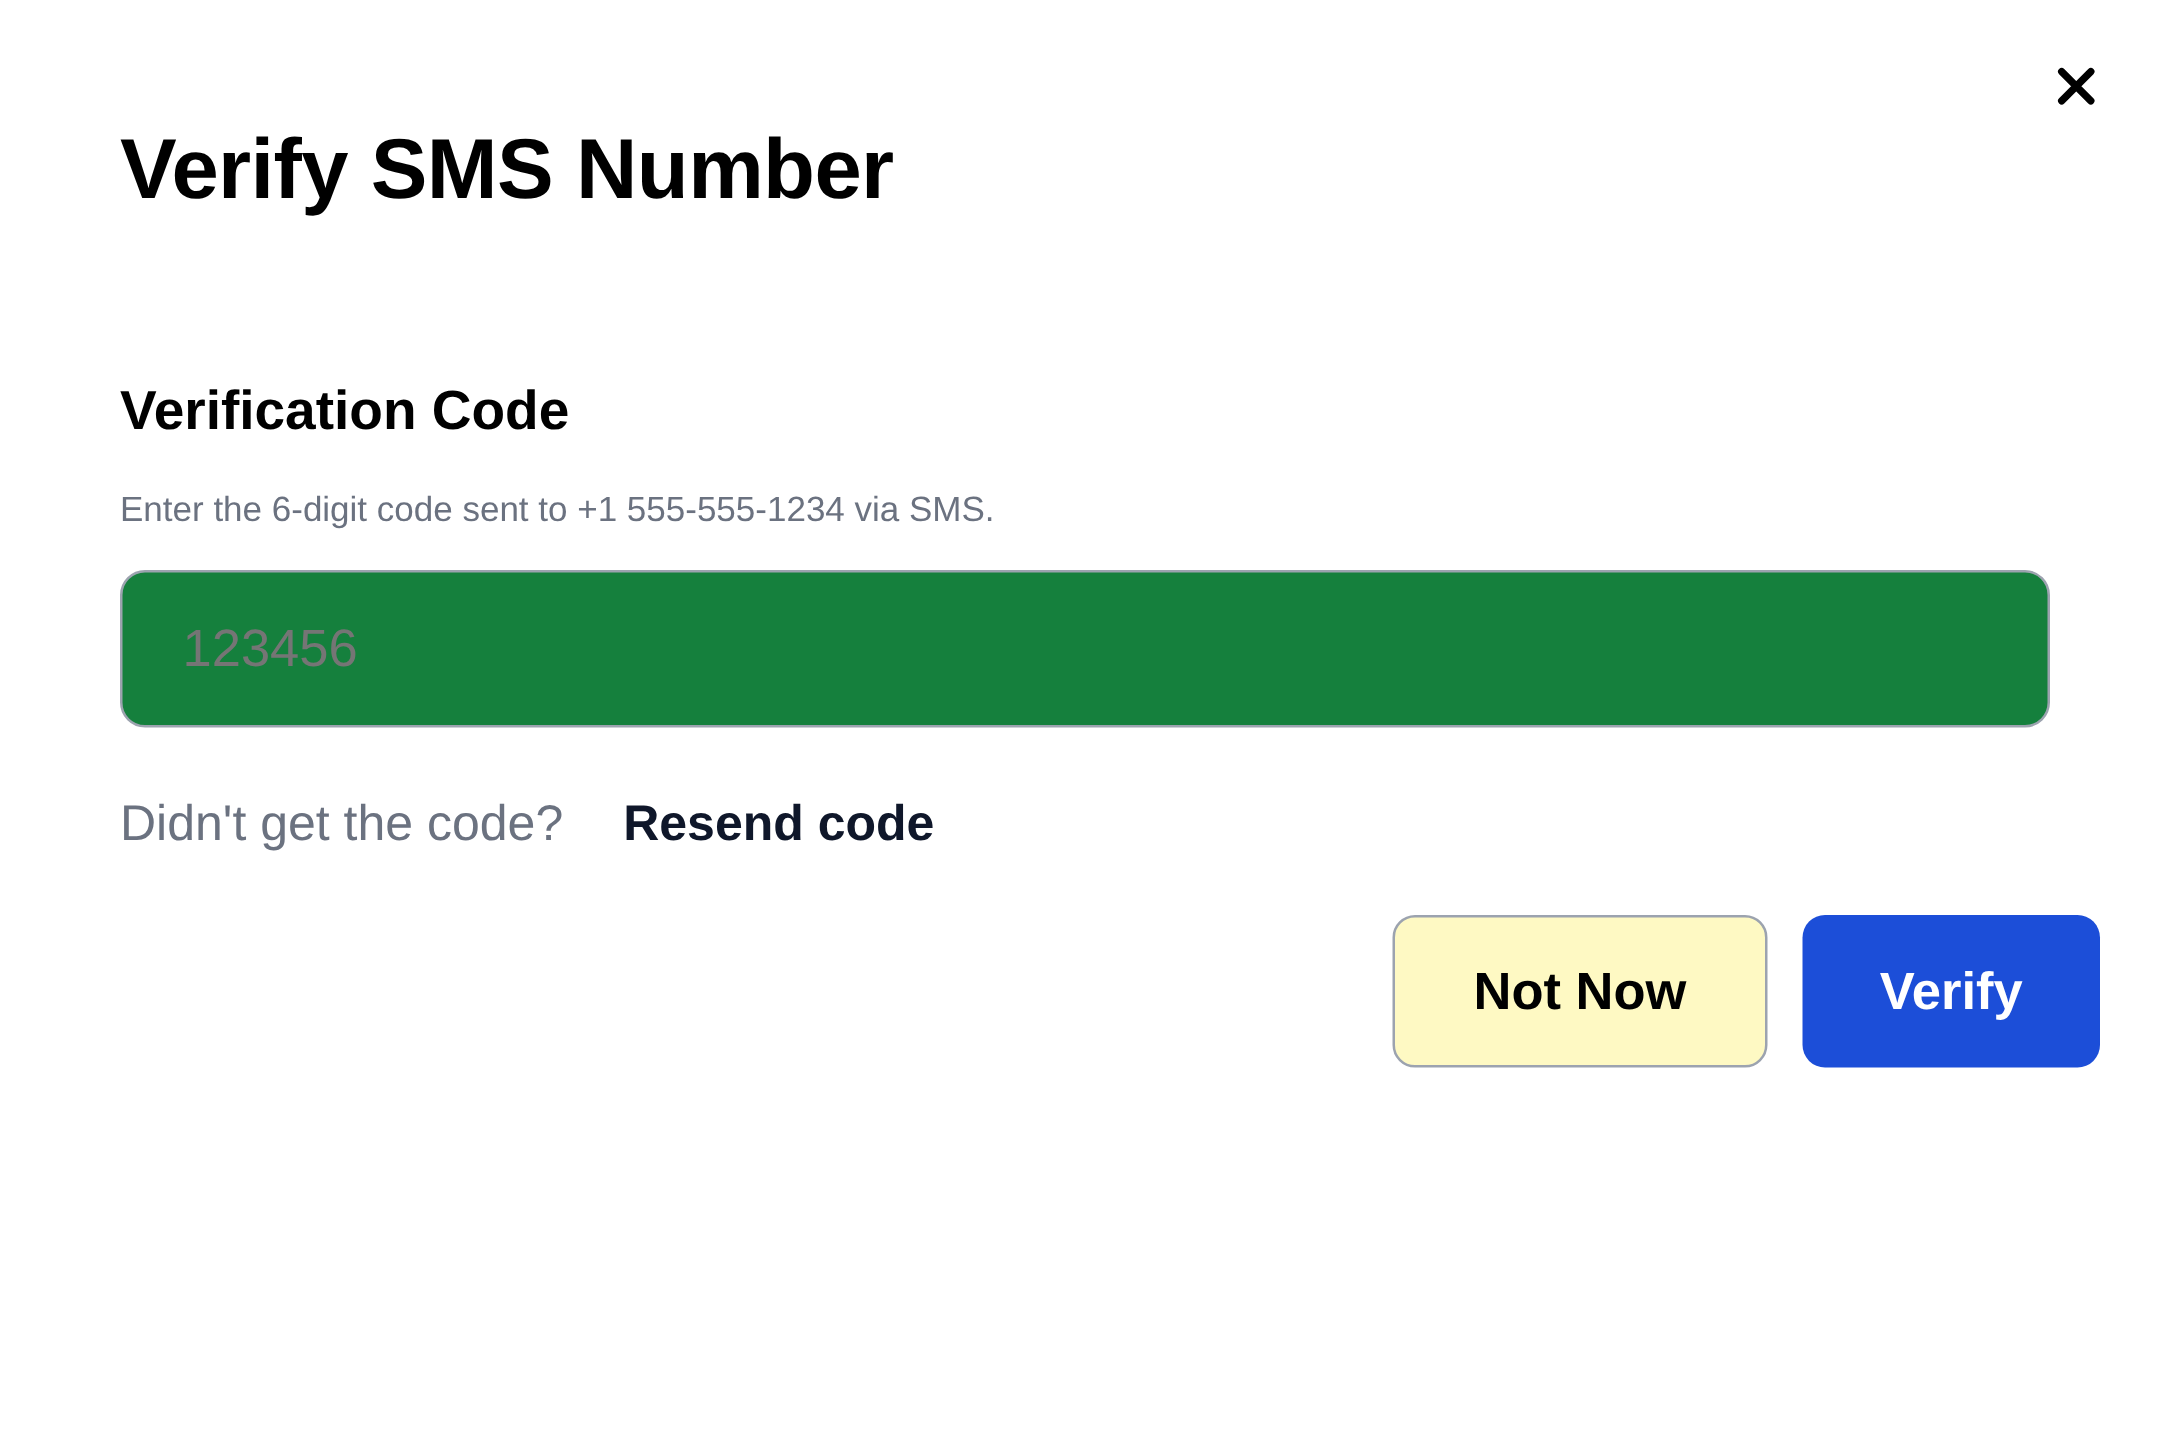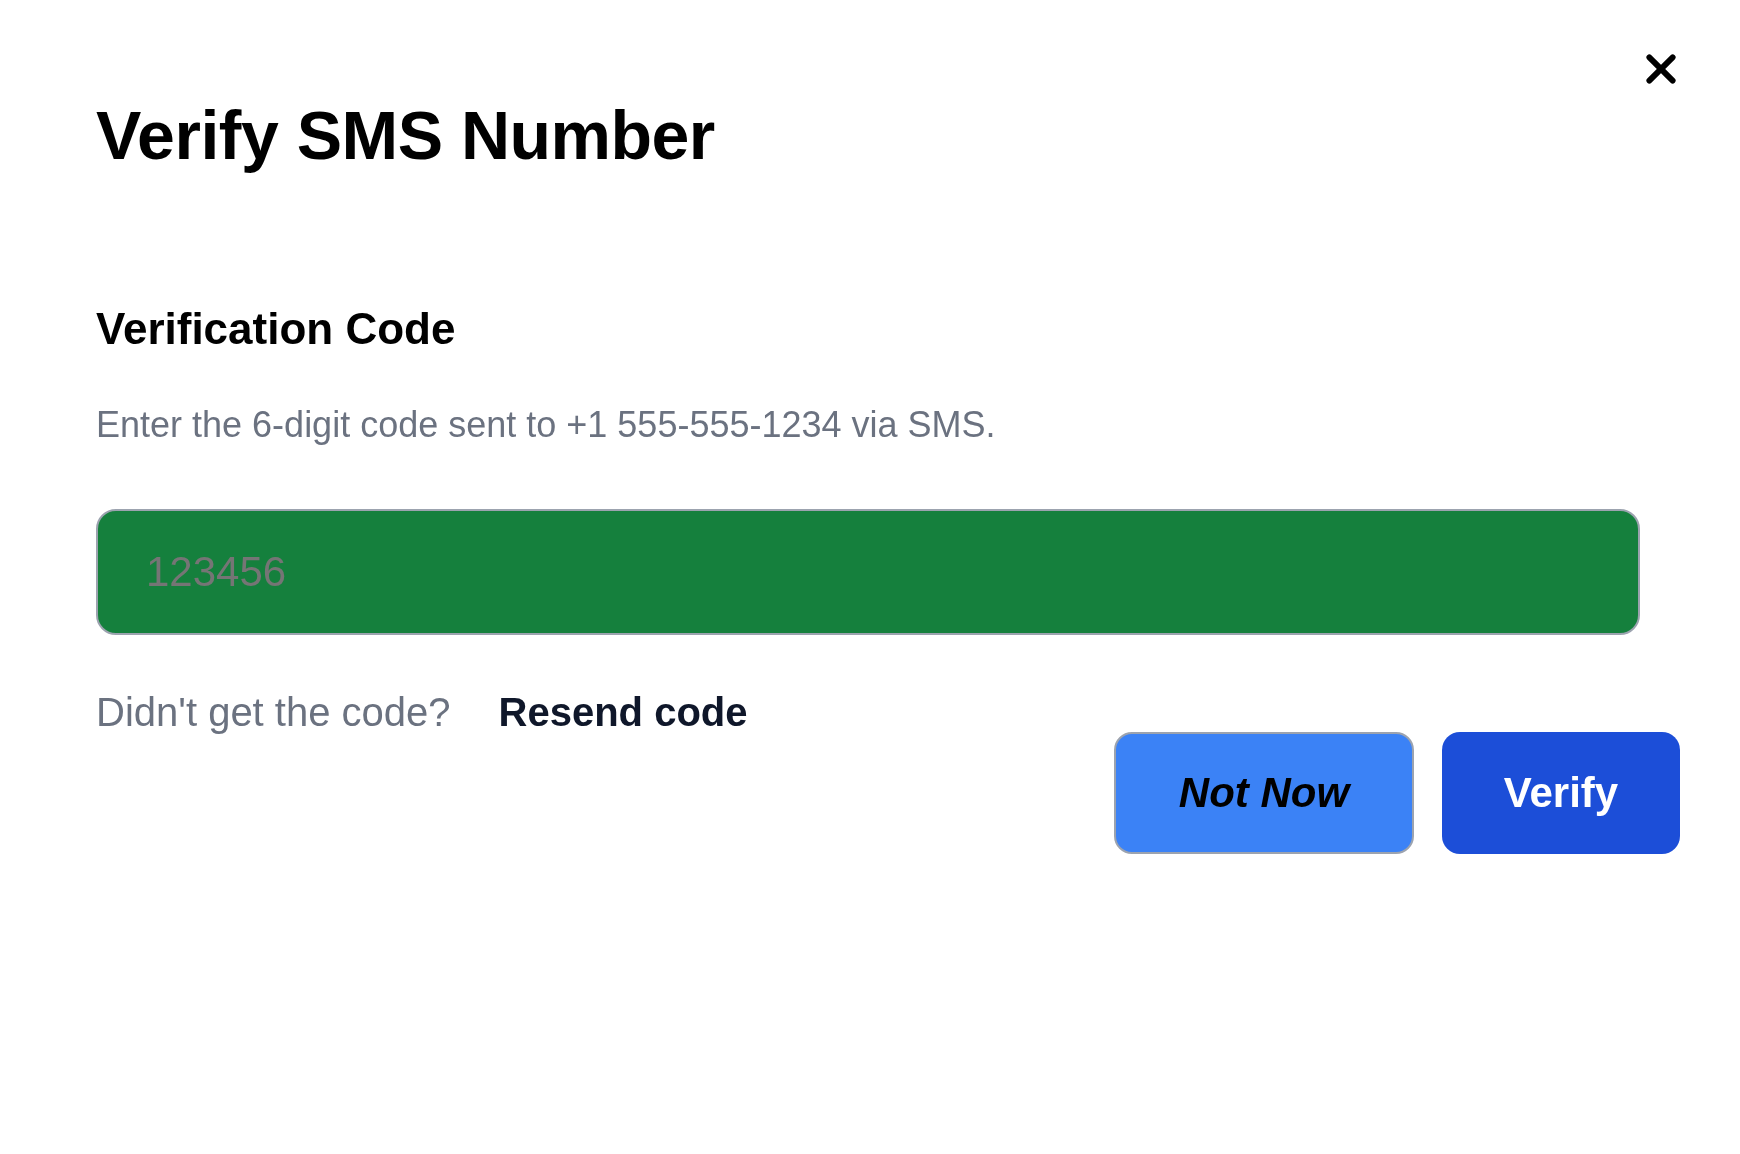--- a/index.html
+++ b/index.html
@@ -44,27 +44,27 @@
     font-size: 68px;
     font-weight: 600;
     color: #000;
     letter-spacing: -0.5px;
     margin-bottom: 130px;
   }
   .label {
     font-size: 44px;
     font-weight: 600;
     color: #000;
-    margin-bottom: 50px;
+    margin-bottom: 38px;
   }
   .instruction {
-    font-size: 36px;
+    font-size: 28px;
     font-weight: 400;
     color: #6b7280;
-    margin-bottom: 63px;
+    margin-bottom: 32px;
   }
   .code-input {
     width: calc(100% - 4px);
     height: 126px;
     border: 2px solid #9ca3af;
     border-radius: 20px;
     font-size: 42px;
     padding: 0 48px;
     color: #111;
     font-family: inherit;
@@ -100,25 +100,24 @@
     font-size: 42px;
     font-weight: 600;
     padding: 0 50px;
     cursor: pointer;
     font-family: inherit;
     display: flex;
     align-items: center;
     justify-content: center;
   }
   .btn-secondary {
-    background: #3b82f6;
+    background: #fef9c3;
     color: #000;
     border: 2px solid #9ca3af;
     min-width: 300px;
-    font-style: italic;
   }
   .btn-primary {
     background: #1c4ed8;
     color: #fff;
     border: none;
     min-width: 238px;
   }
 </style>
 </head>
 <body>

